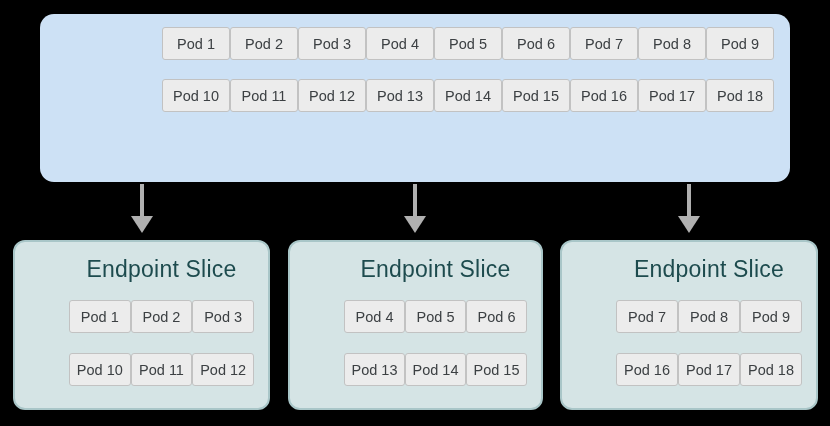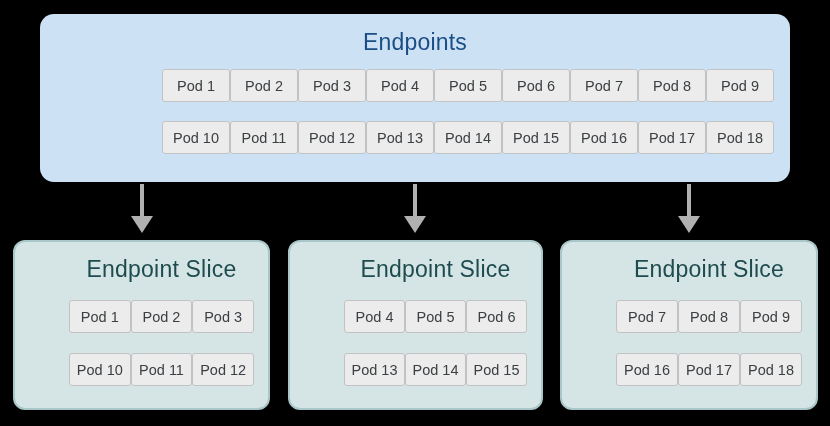--- a/index.html
+++ b/index.html
@@ -100,21 +100,20 @@
     border-right:11px solid transparent;
     border-top:17px solid var(--arrow);
   }
 </style>
 </head>
 <body>
 
 <div class="canvas">
 
   <div class="endpoints-box">
-    <div class="box-title endpoints-title">Endpoints</div>
     <div class="pod-row pod-row-1">
       <div class="pod">Pod 1</div>
       <div class="pod">Pod 2</div>
       <div class="pod">Pod 3</div>
       <div class="pod">Pod 4</div>
       <div class="pod">Pod 5</div>
       <div class="pod">Pod 6</div>
       <div class="pod">Pod 7</div>
       <div class="pod">Pod 8</div>
       <div class="pod">Pod 9</div>

